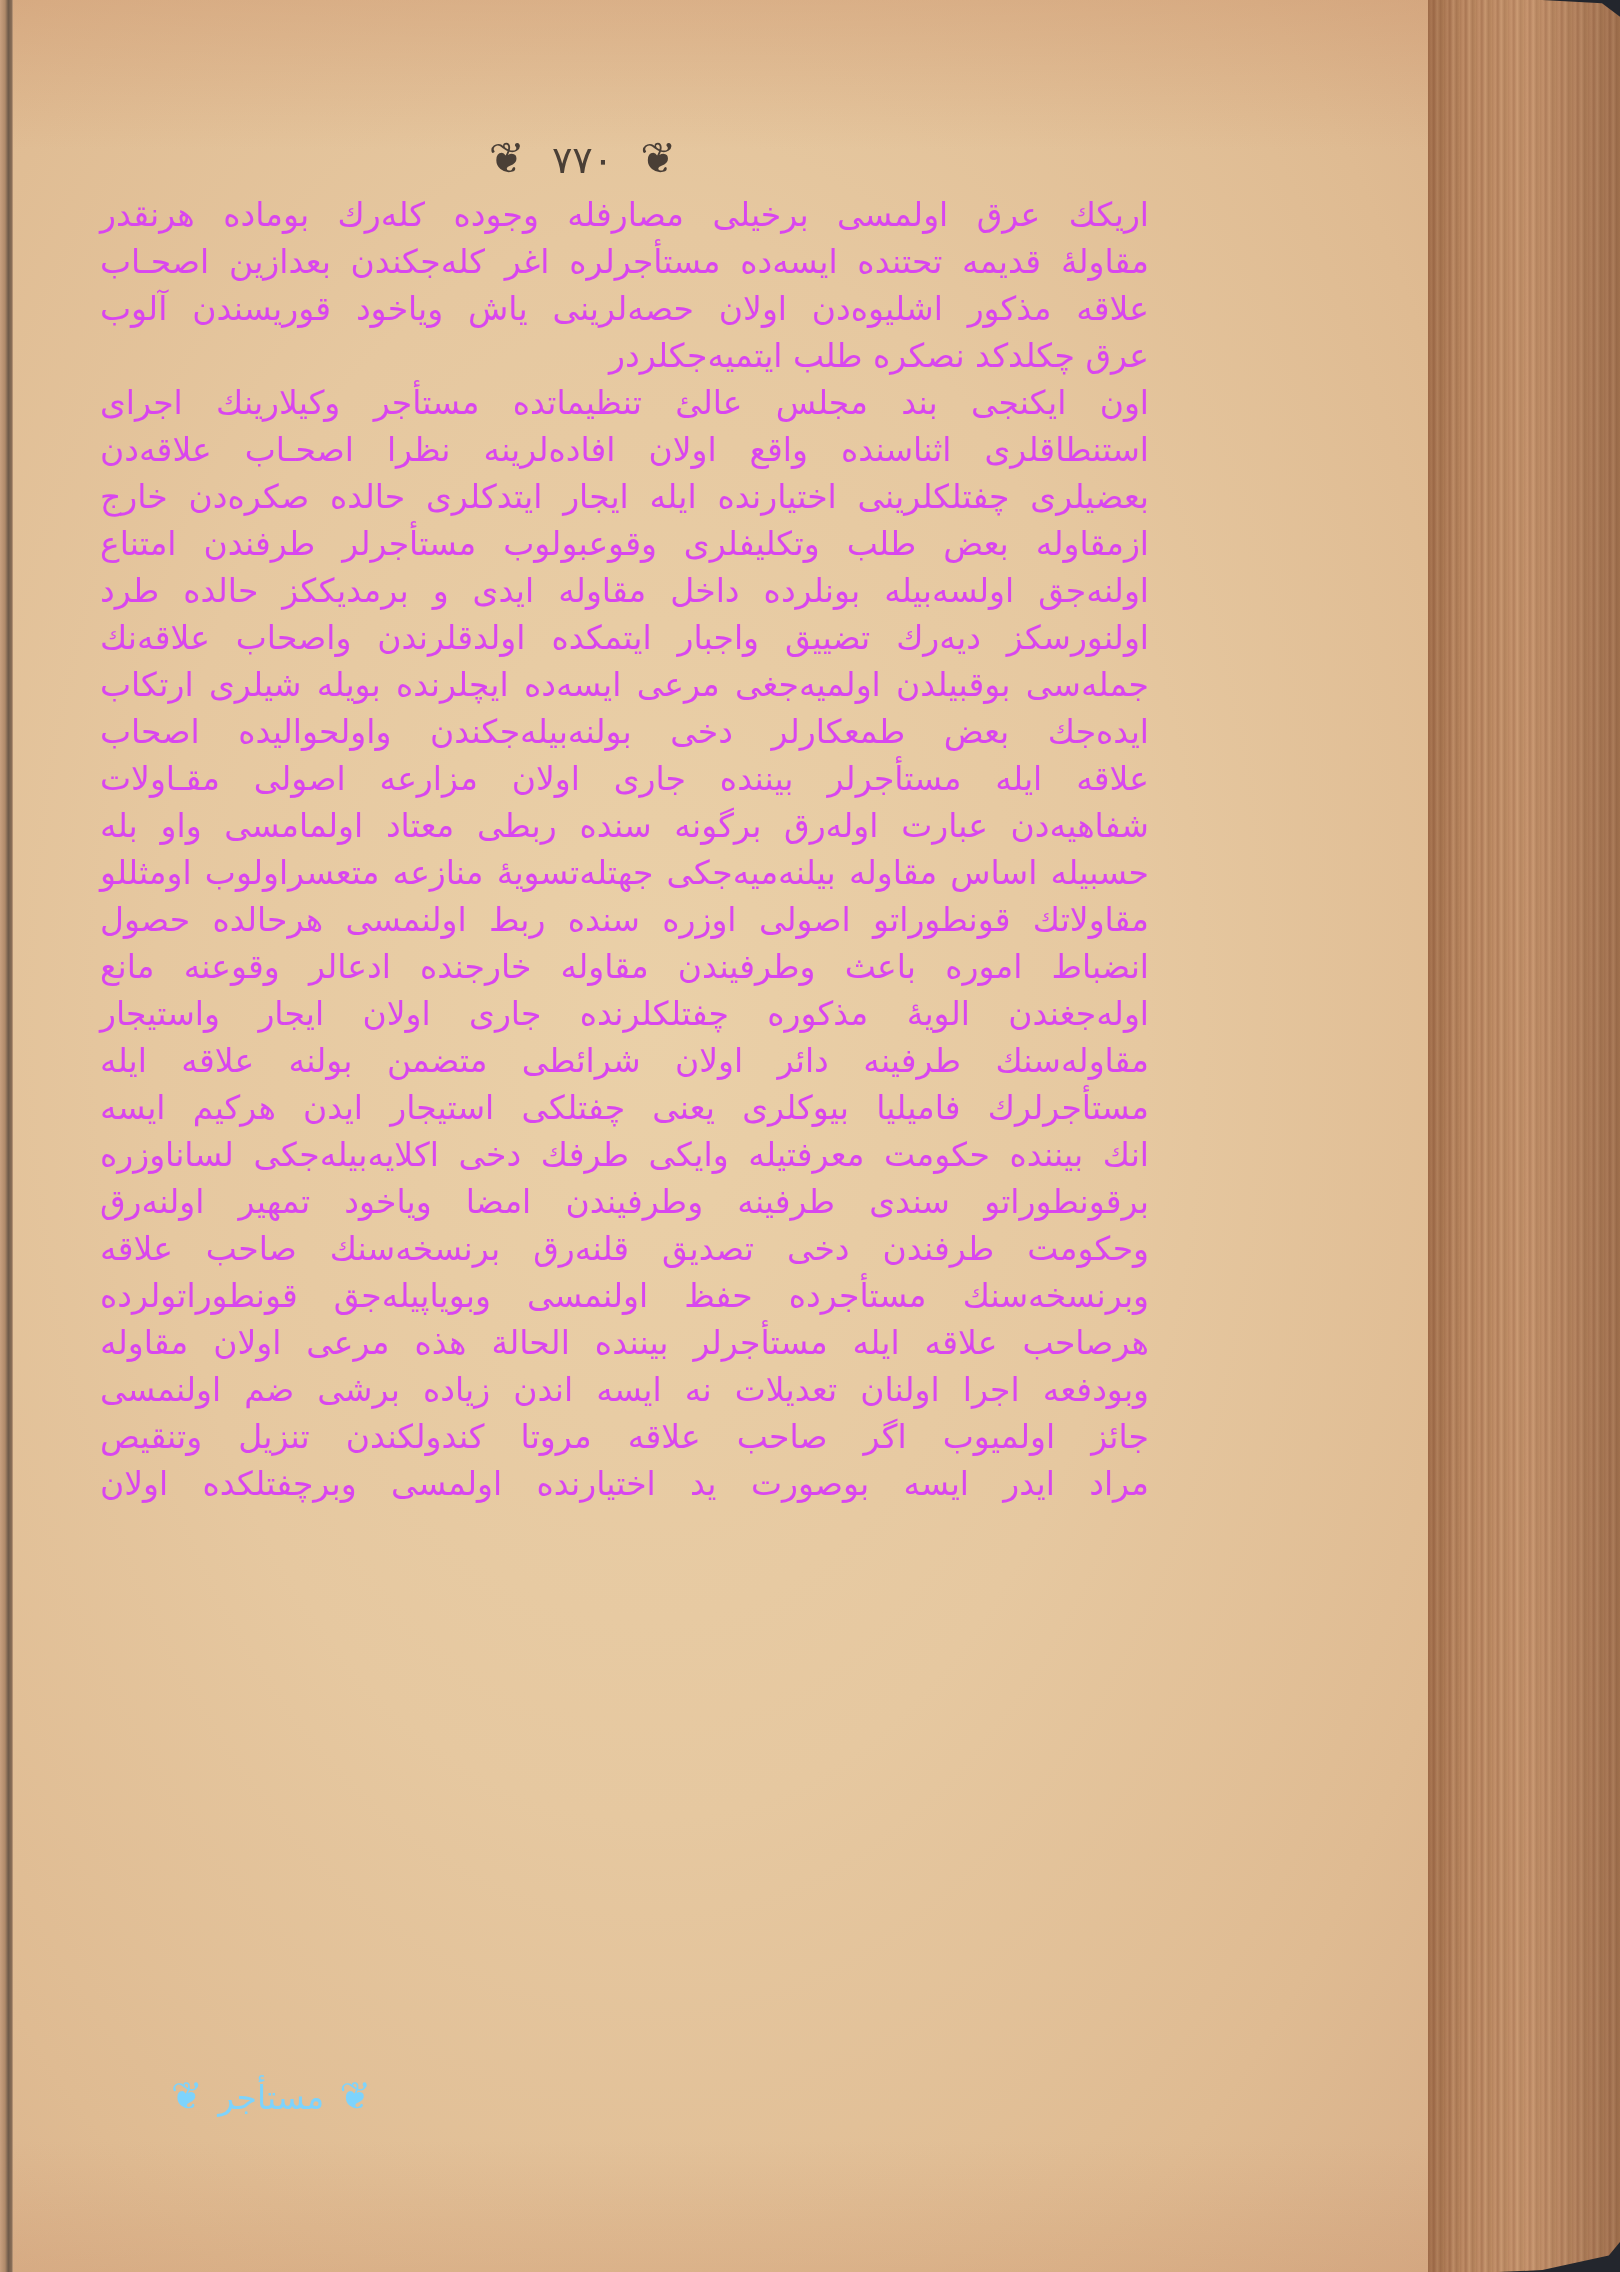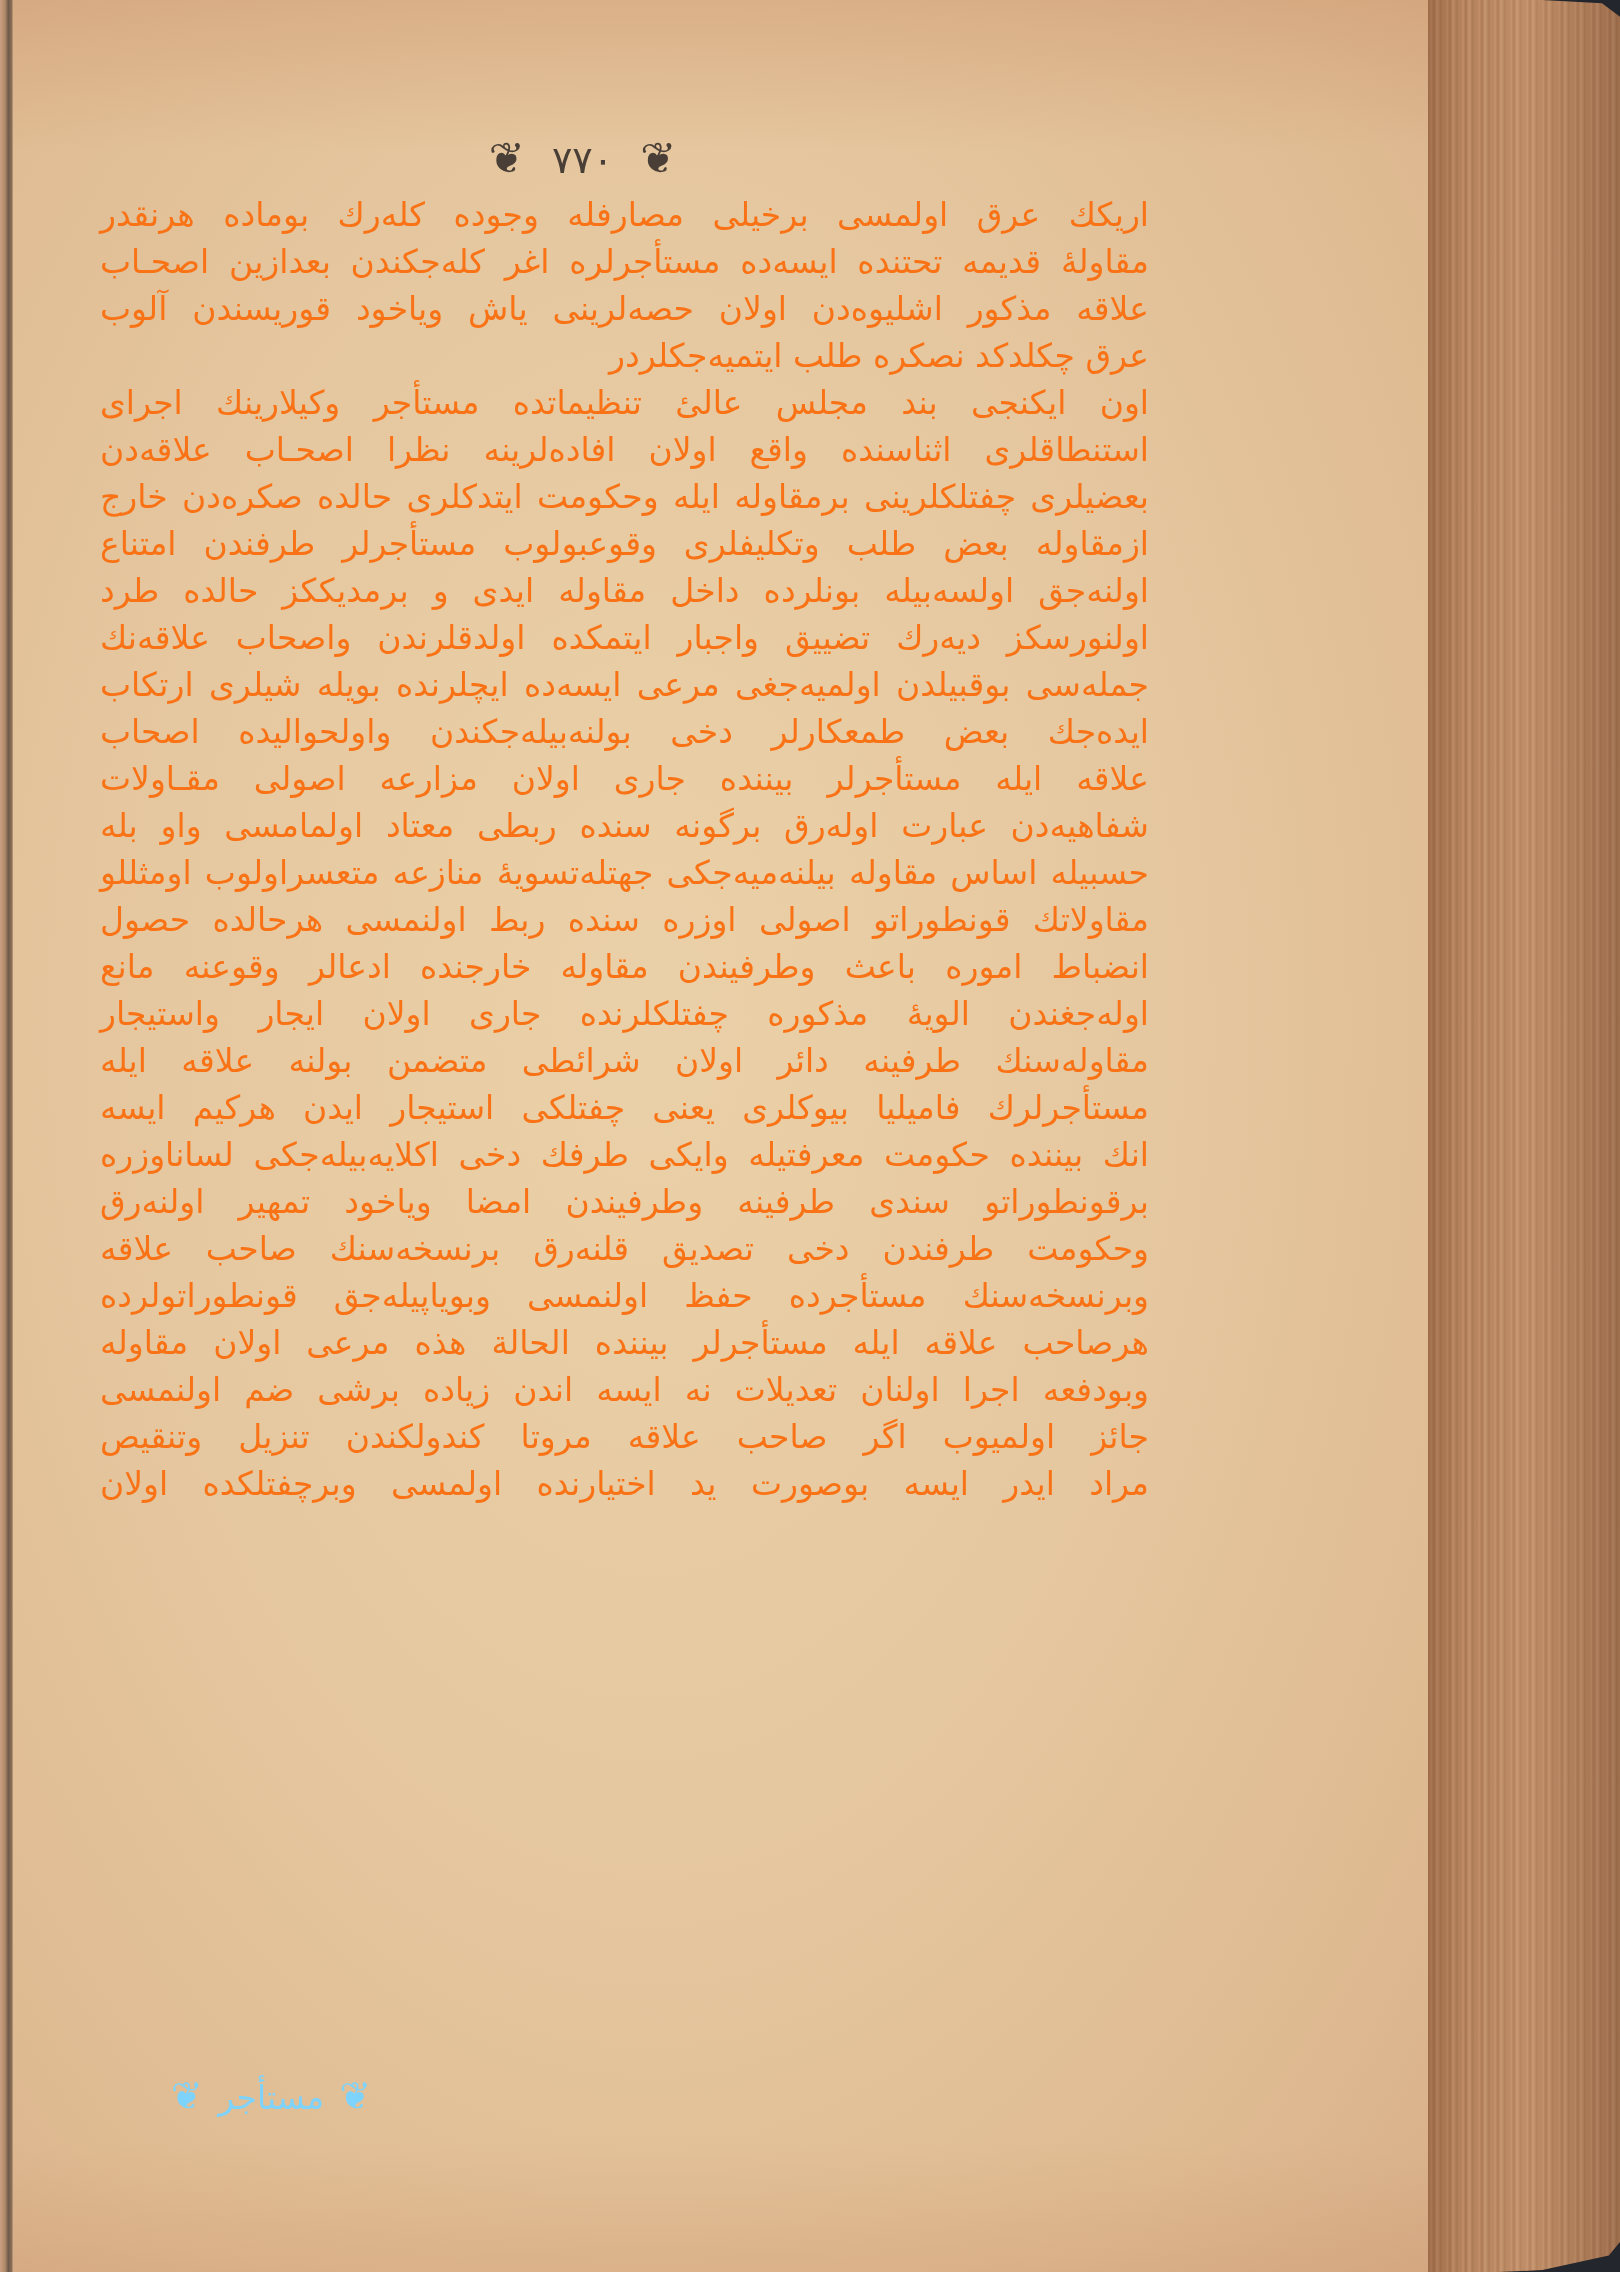--- a/index.html
+++ b/index.html
@@ -78,21 +78,21 @@
       clip-path: polygon(100% 0, 100% 100%, 0 100%, 40% 95%, 80% 70%);
     }
 
     
     .textblock {
       position: absolute;
       left: 100px;
       top: 191px;
       width: 1049px;
       direction: rtl;
-      color: #f97316;
+      color: #d946ef;
       font-family: "DejaVu Sans", sans-serif;
     }
     .header {
       position: absolute;
       left: 0; right: 0;
       top: 133px;
       width: 1165px;
       text-align: center;
       color: #4a3f36;
       font-size: 38px;
@@ -152,21 +152,21 @@
     <span class="orn">❦</span>
   </div>
 
   <div class="textblock">
     <span class="line">اریكك عرق اولمسی برخیلی مصارفله وجوده كلەرك بومادە هرنقدر</span>
     <span class="line">مقاولهٔ قدیمه تحتنده ایسه‌ده مستأجرلره اغر كله‌جكندن بعدازین اصحـاب</span>
     <span class="line">علاقه مذكور اشلیوەدن اولان حصه‌لرینی یاش ویاخود قوریسندن آلوب</span>
     <span class="line short">عرق چكلدكد نصكره طلب ایتمیه‌جكلردر</span>
     <span class="line">اون ایكنجی بند       مجلس عالیٔ تنظیماتده مستأجر وكیلارینك اجرای</span>
     <span class="line">استنطاقلری اثناسنده واقع اولان افاده‌لرینه نظرا اصحـاب علاقه‌دن</span>
-    <span class="line">بعضیلری چفتلكلرینی برمقاوله ایله وحكومت ایتدكلری حالده صكره‌دن خارج</span>
+    <span class="line">بعضیلری چفتلكلرینی اختیارنده ایله ایجار ایتدكلری حالده صكره‌دن خارج</span>
     <span class="line">ازمقاوله بعض طلب وتكلیفلری وقوعبولوب مستأجرلر طرفندن امتناع</span>
     <span class="line">اولنه‌جق اولسه‌بیله بونلرده داخل مقاوله ایدی و برمدیككز حالده طرد</span>
     <span class="line">اولنورسكز دیه‌رك تضییق واجبار ایتمكده اولدقلرندن واصحاب علاقه‌نك</span>
     <span class="line">جمله‌سی بوقبیلدن اولمیه‌جغی مرعی ایسه‌ده ایچلرنده بویله شیلری ارتكاب</span>
     <span class="line">ایده‌جك بعض طمعكارلر دخی بولنه‌بیله‌جكندن واولحوالیده اصحاب</span>
     <span class="line">علاقه ایله مستأجرلر بیننده جاری اولان مزارعه اصولی مقـاولات</span>
     <span class="line">شفاهیه‌دن عبارت اوله‌رق برگونه سنده ربطی معتاد اولمامسی واو بله</span>
     <span class="line">حسبیله اساس مقاوله بیلنه‌میه‌جكی جهتله‌تسویهٔ منازعه متعسراولوب اومثللو</span>
     <span class="line">مقاولاتك قونطوراتو اصولی اوزره سنده ربط اولنمسی هرحالده حصول</span>
     <span class="line">انضباط اموره باعث وطرفیندن مقاوله خارجنده ادعالر وقوعنه مانع</span>

